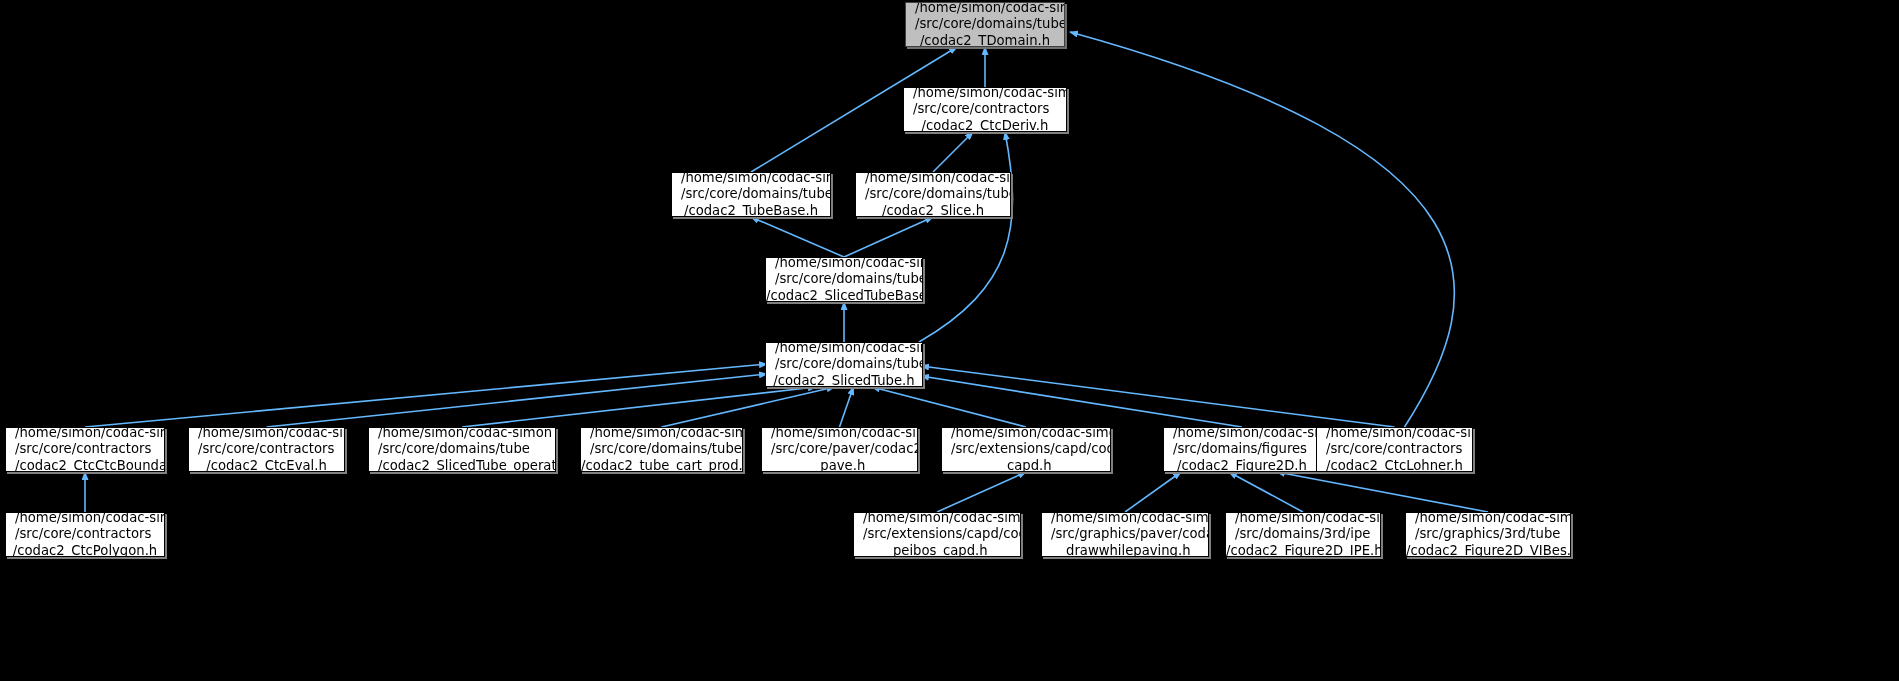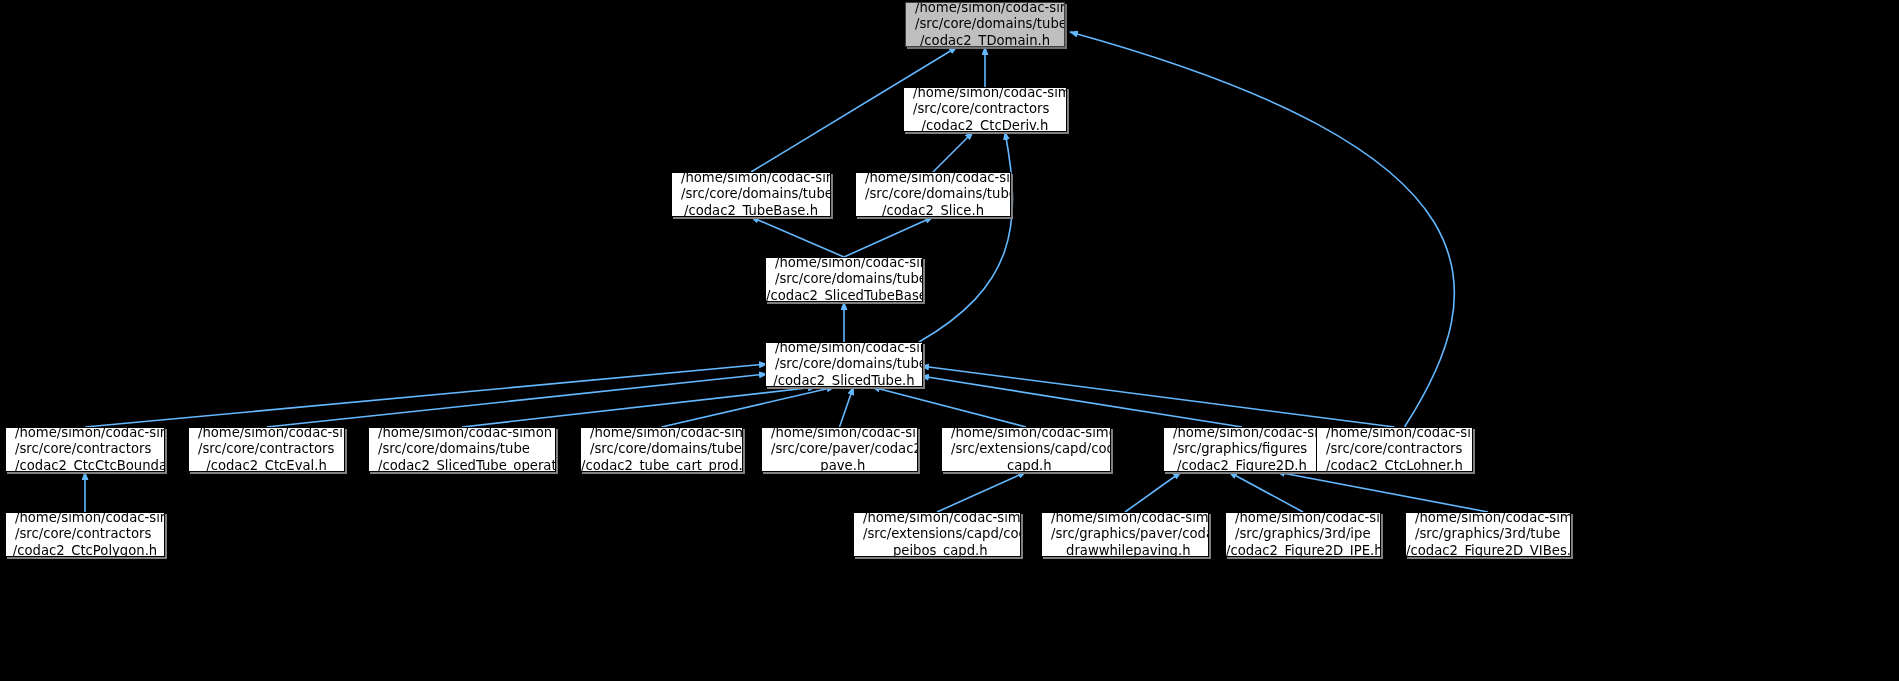--- a/index.html
+++ b/index.html
@@ -147,21 +147,21 @@
         <span class="ln">/src/core/paver/codac2</span>
         <span class="ln center">_pave.h</span>
       </div>
       <div class="node" style="left: 941px; top: 427px; width: 170px; height: 45px;">
         <span class="ln">/home/simon/codac-simon</span>
         <span class="ln">/src/extensions/capd/codac2</span>
         <span class="ln center">_capd.h</span>
       </div>
       <div class="node" style="left: 1163px; top: 427px; width: 158px; height: 45px;">
         <span class="ln">/home/simon/codac-simon</span>
-        <span class="ln">/src/graphics/figures</span>
+        <span class="ln">/src/domains/figures</span>
         <span class="ln center">/codac2_Figure2D.h</span>
       </div>
       <div class="node" style="left: 1316px; top: 427px; width: 157px; height: 45px;">
         <span class="ln">/home/simon/codac-simon</span>
         <span class="ln">/src/core/contractors</span>
         <span class="ln center">/codac2_CtcLohner.h</span>
       </div>
       <div class="node" style="left: 5px; top: 512px; width: 160px; height: 45px;">
         <span class="ln">/home/simon/codac-simon</span>
         <span class="ln">/src/core/contractors</span>
@@ -172,21 +172,21 @@
         <span class="ln">/src/extensions/capd/codac2</span>
         <span class="ln center">_peibos_capd.h</span>
       </div>
       <div class="node" style="left: 1041px; top: 512px; width: 168px; height: 45px;">
         <span class="ln">/home/simon/codac-simon</span>
         <span class="ln">/src/graphics/paver/codac2</span>
         <span class="ln center">_drawwhilepaving.h</span>
       </div>
       <div class="node" style="left: 1225px; top: 512px; width: 156px; height: 45px;">
         <span class="ln">/home/simon/codac-simon</span>
-        <span class="ln">/src/graphics/3rd/ipe</span>
+        <span class="ln">/src/domains/3rd/ipe</span>
         <span class="ln center">/codac2_Figure2D_IPE.h</span>
       </div>
       <div class="node" style="left: 1405px; top: 512px; width: 166px; height: 45px;">
         <span class="ln">/home/simon/codac-simon</span>
         <span class="ln">/src/graphics/3rd/tube</span>
         <span class="ln center">/codac2_Figure2D_VIBes.h</span>
       </div>
     </div>
 </div>
 

